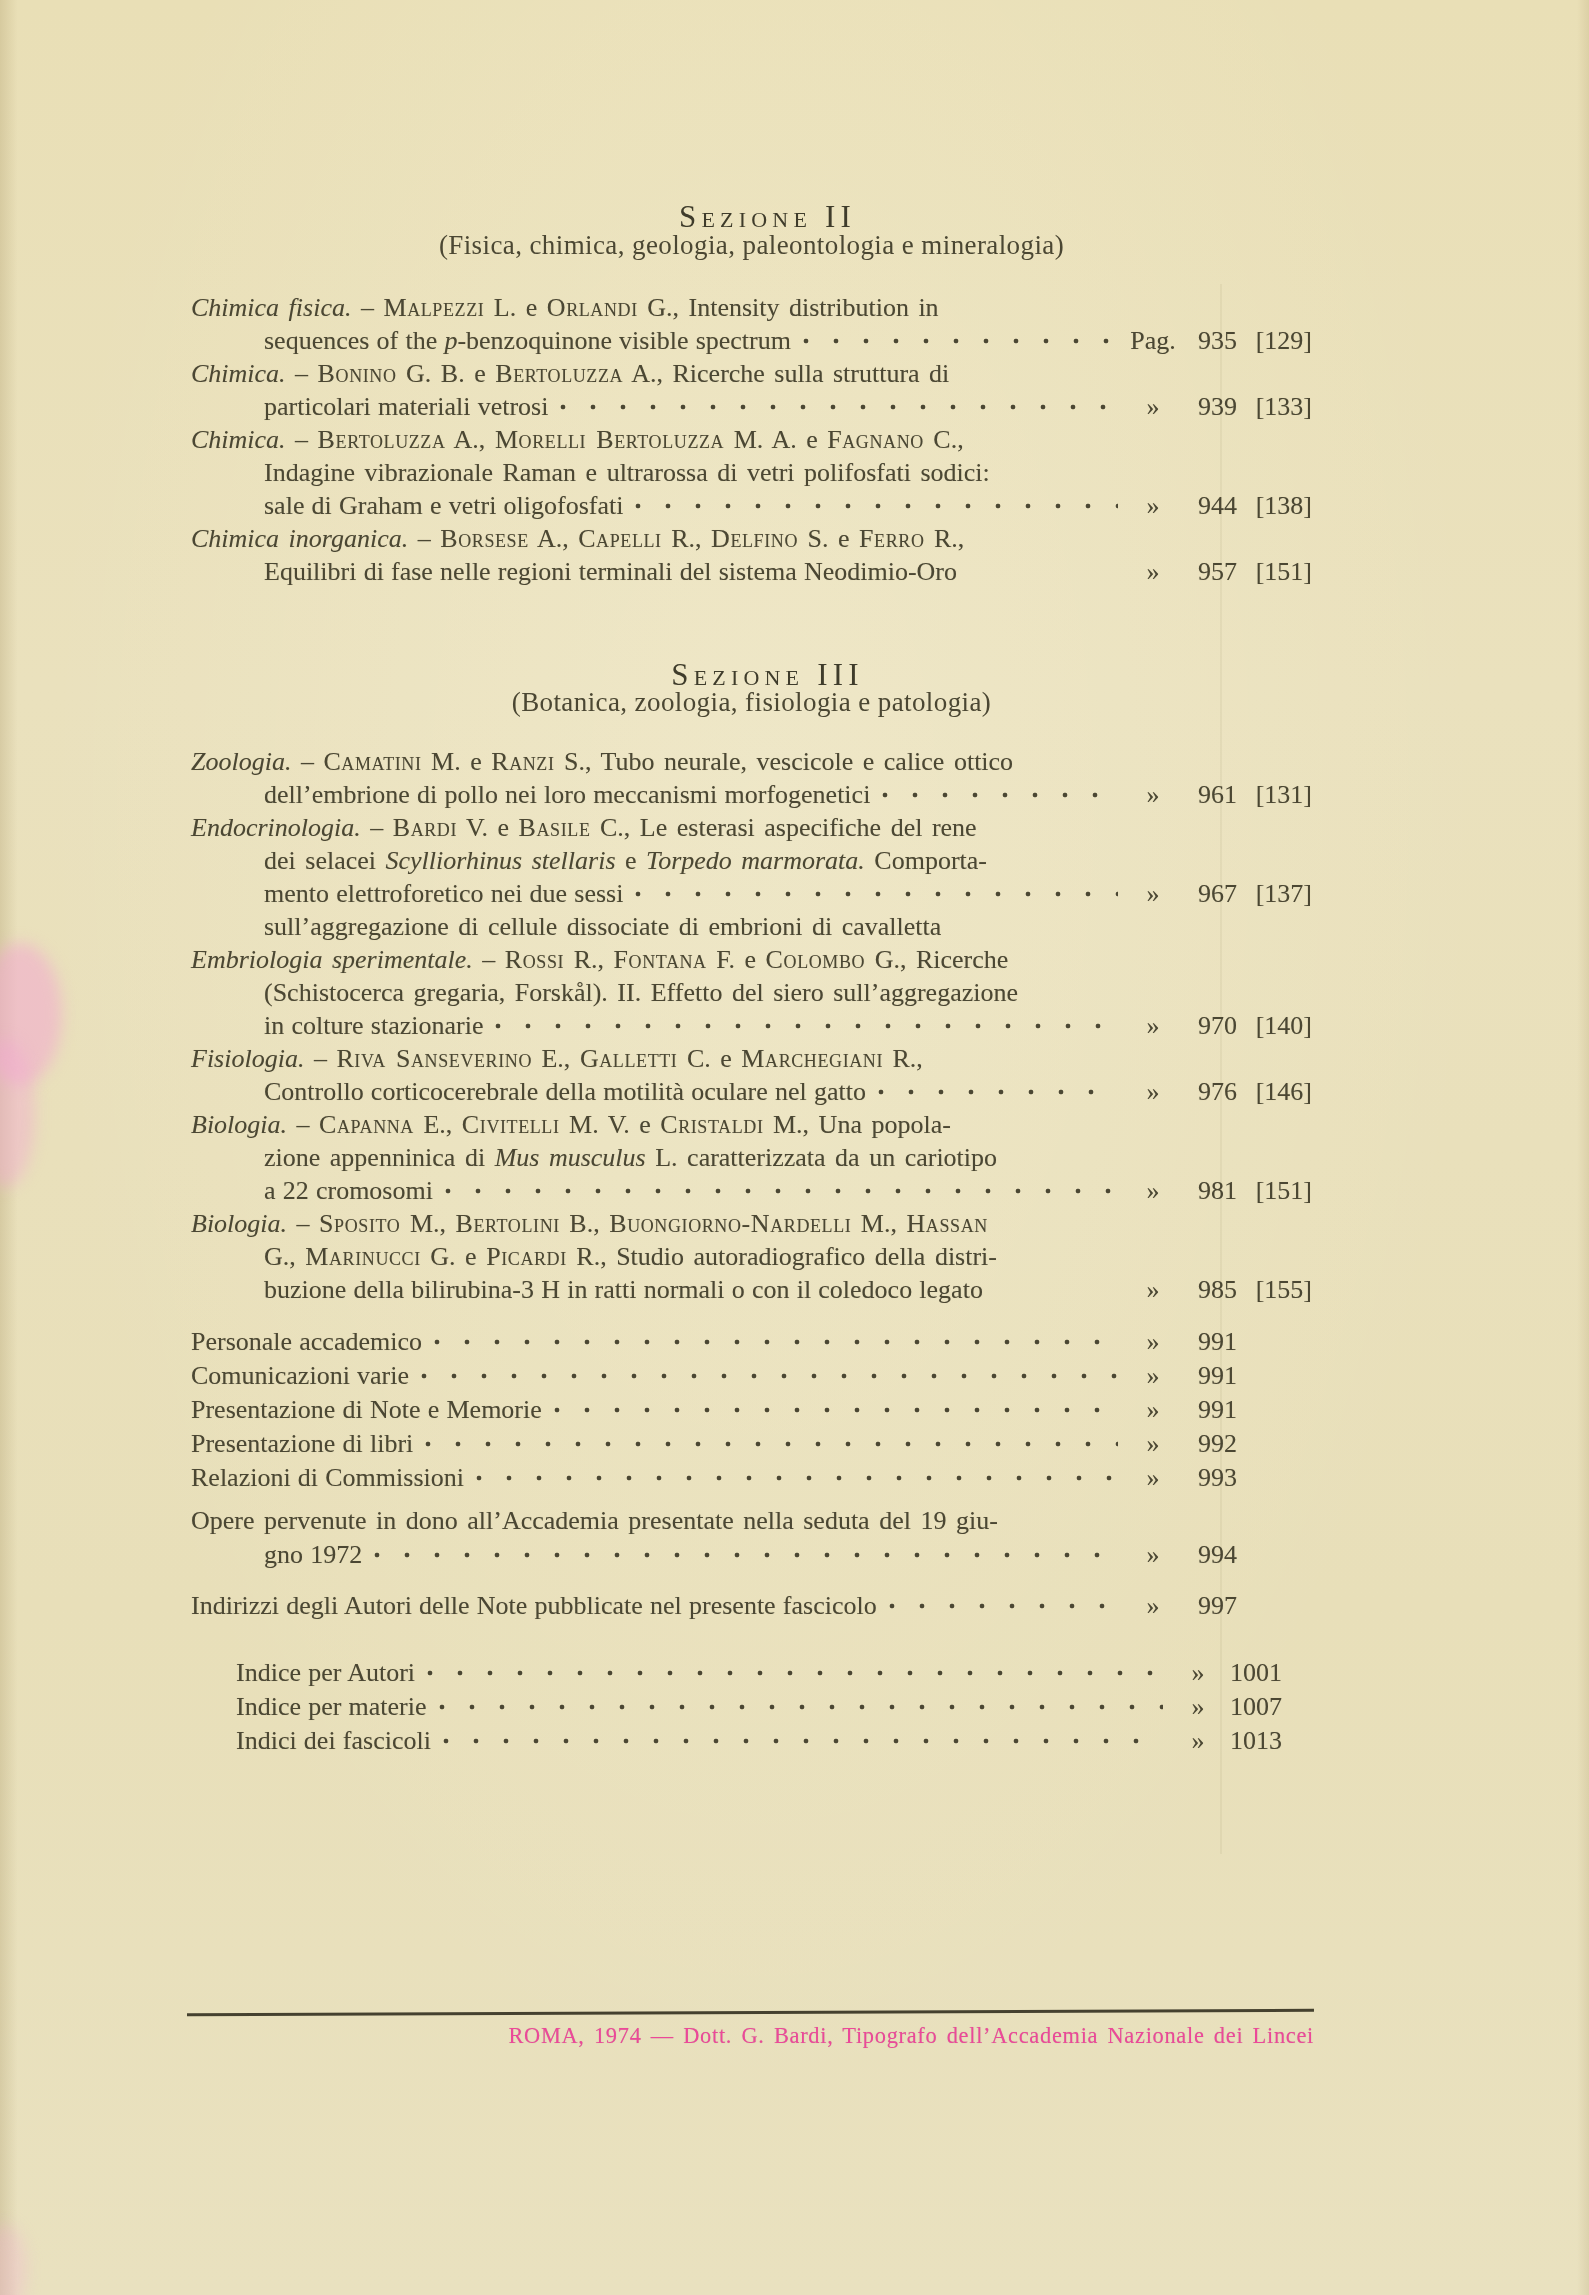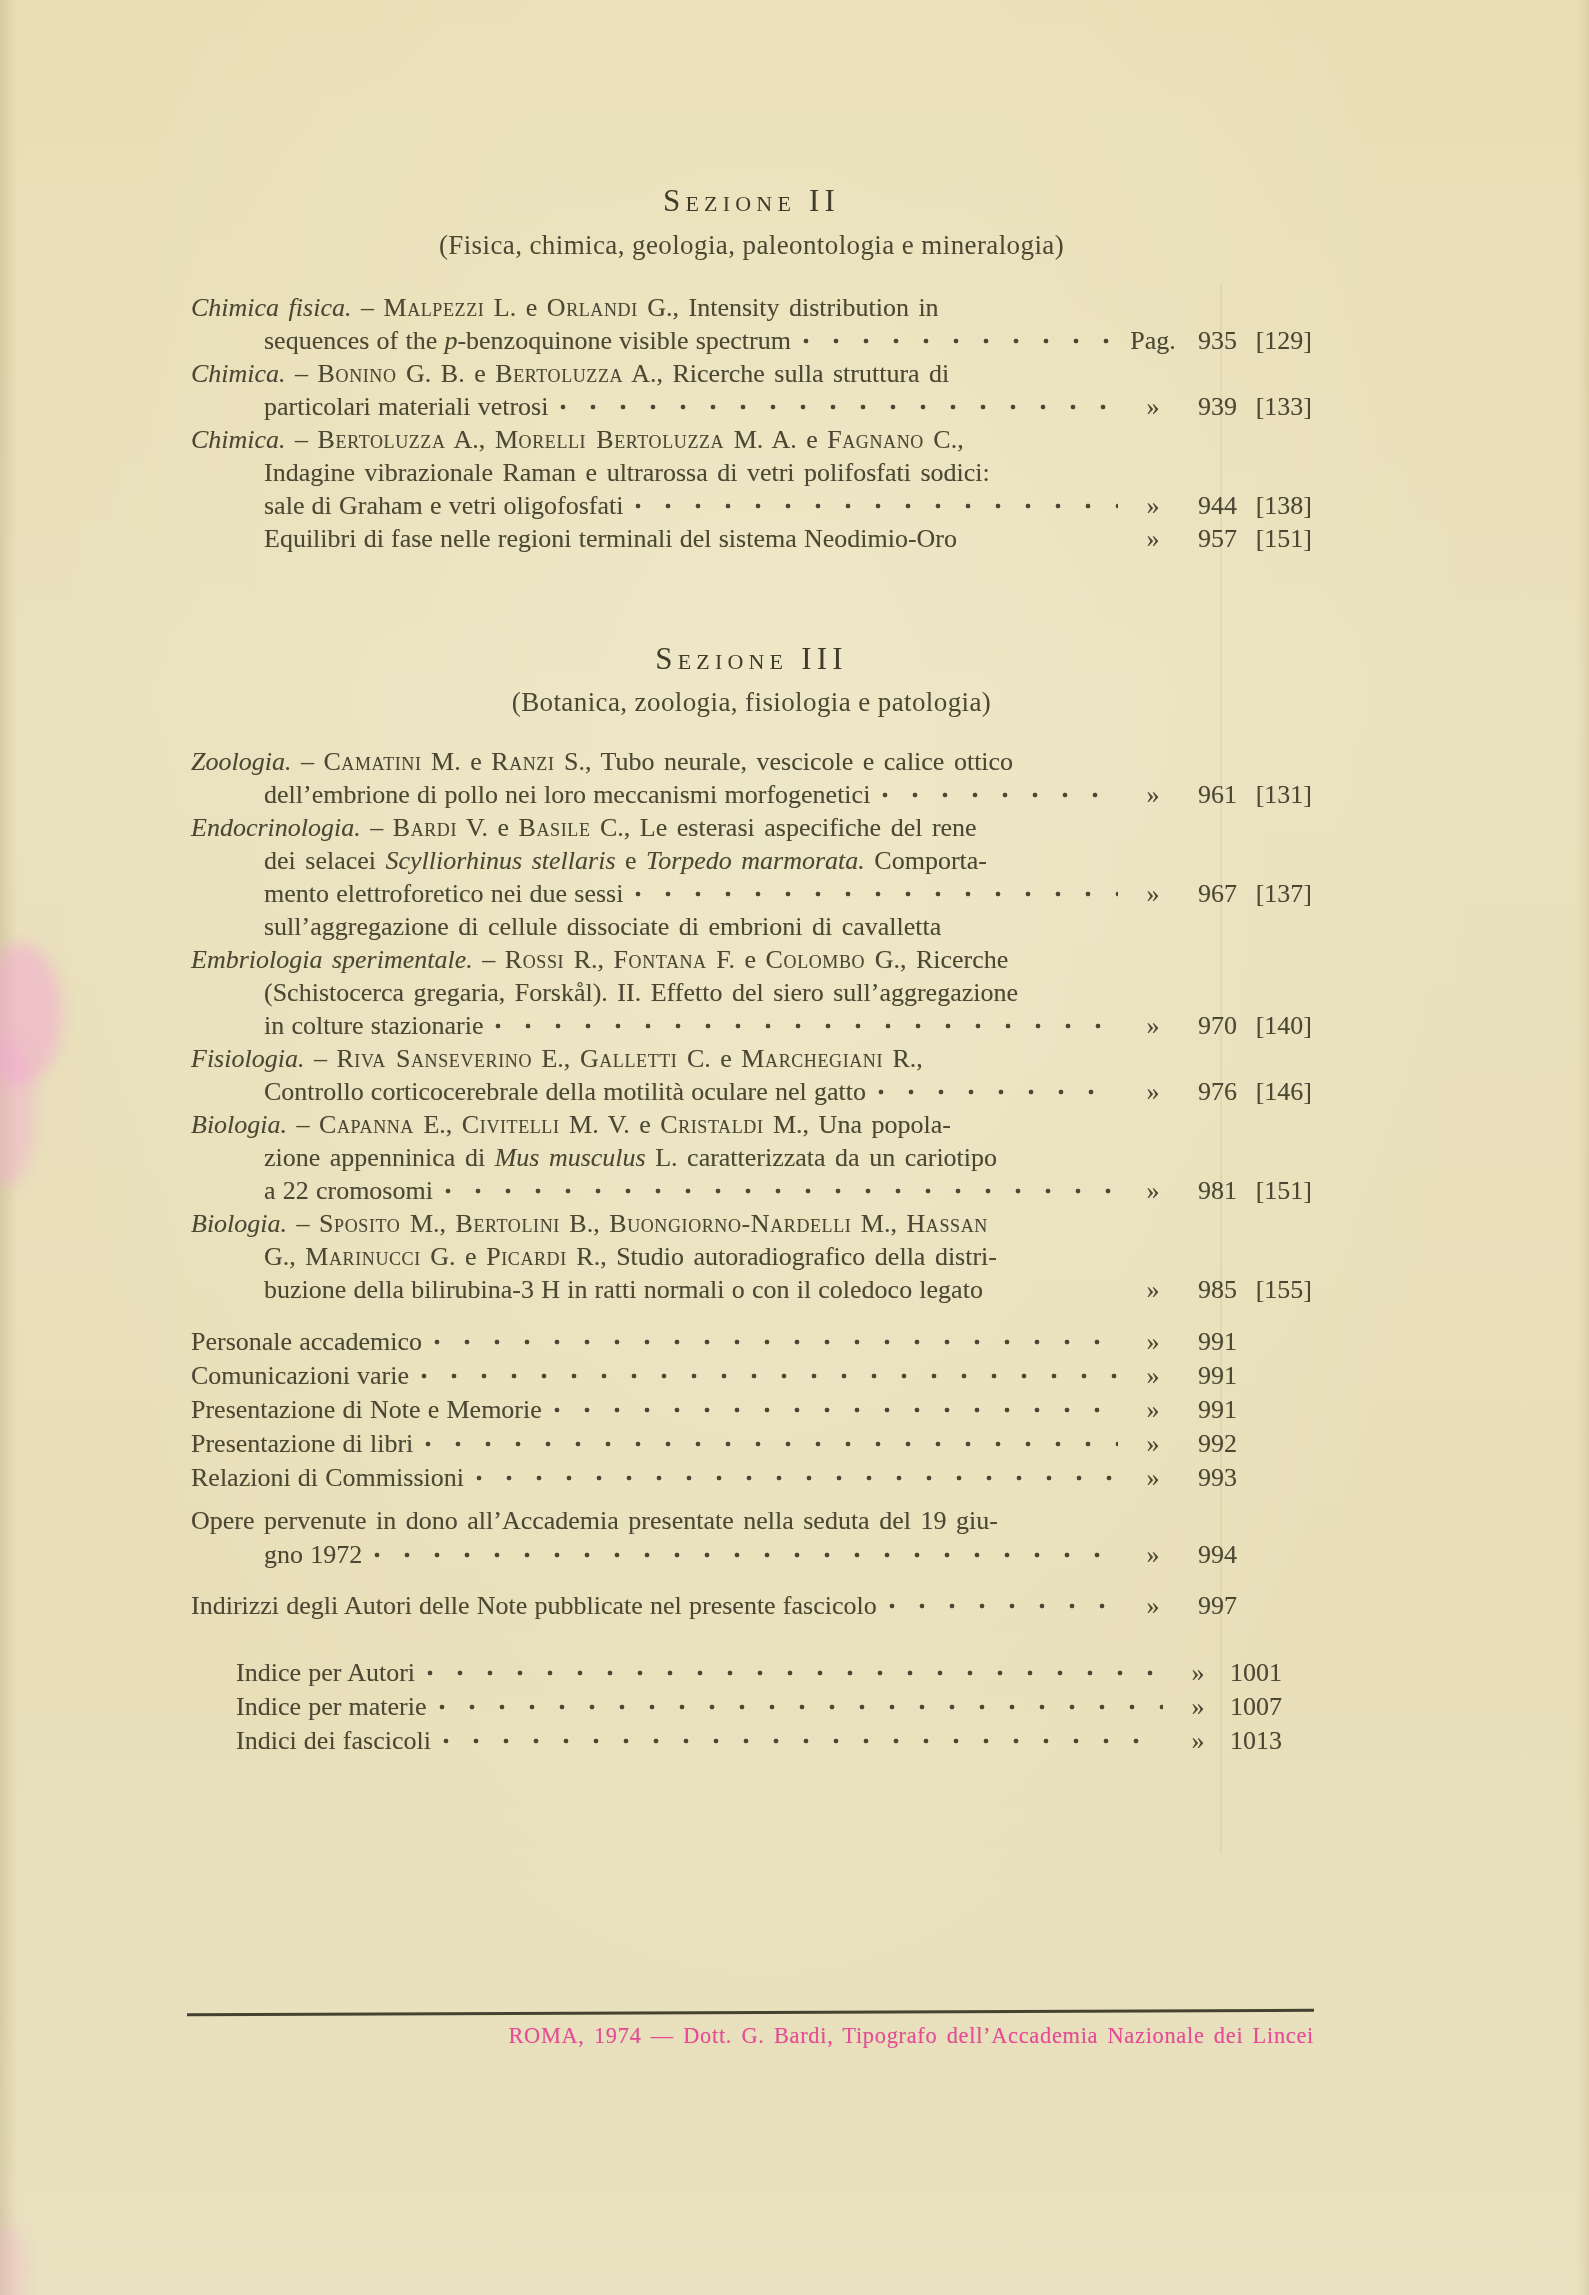--- a/index.html
+++ b/index.html
@@ -21,21 +21,21 @@
   .streak     { position:absolute; left:1220px; top:284px; width:2.2px; height:1570px;
                 background:rgba(120,104,60,0.07); }
   .smudge { position:absolute; border-radius:50%; filter:blur(7.5px); }
   .s1 { left:-22.4px; top:943px; width:84px; height:142px; background:rgba(242,168,208,0.55); }
   .s2 { left:-25.4px; top:1039px; width:60px;  height:149px; background:rgba(242,168,208,0.45); }
   .s3 { left:-19.4px; top:2224px; width:46px;  height:90px; background:rgba(242,172,212,0.30); }
 
   .block { position:absolute; left:191px; width:1121px; }
 
   .sec-heading {
-    margin:0; font-weight:normal; text-align:center;
+    margin:16px; font-weight:normal; text-align:center;
     font-variant:small-caps; font-size:31px; line-height:37px;
     letter-spacing:5.2px; color:#3f3c2b;
   }
   .sec-subheading { text-align:center; font-size:27px; line-height:34px; letter-spacing:0.4px; }
 
   .entries { font-size:26px; }
   .entry   { position:relative; }
   .line    { line-height:33px; white-space:nowrap; word-spacing:3px; text-shadow:0 0 0.7px rgba(75,71,51,0.25); }
   .line.cont { padding-left:73px; }
   .line.last { display:flex; align-items:center; word-spacing:0.7px; }
@@ -114,20 +114,21 @@
         <div class="line cont"><span class="txt"><span class="n">Indagine vibrazionale Raman e ultrarossa di vetri polifosfati sodici:</span></span></div>
         <div class="line cont last">
           <span class="txt"><span class="n">sale di Graham e vetri oligofosfati</span></span>
           <span class="leader"></span>
           <span class="refmark">»</span>
           <span class="refnum">944</span>
           <span class="refbracket">[138]</span>
         </div>
       </div>
       <div class="entry">
+        <div class="line"><span class="txt"><span class="i">Chimica inorganica.</span><span class="n"> – </span><span class="sc">Borsese</span><span class="n"> A., </span><span class="sc">Capelli</span><span class="n"> R., </span><span class="sc">Delfino</span><span class="n"> S. e </span><span class="sc">Ferro</span><span class="n"> R.,</span></span></div>
         <div class="line cont last">
           <span class="txt"><span class="n">Equilibri di fase nelle regioni terminali del sistema Neodimio-Oro</span></span>
           <span class="leader nodots"></span>
           <span class="refmark">»</span>
           <span class="refnum">957</span>
           <span class="refbracket">[151]</span>
         </div>
       </div>
     </div>
 

